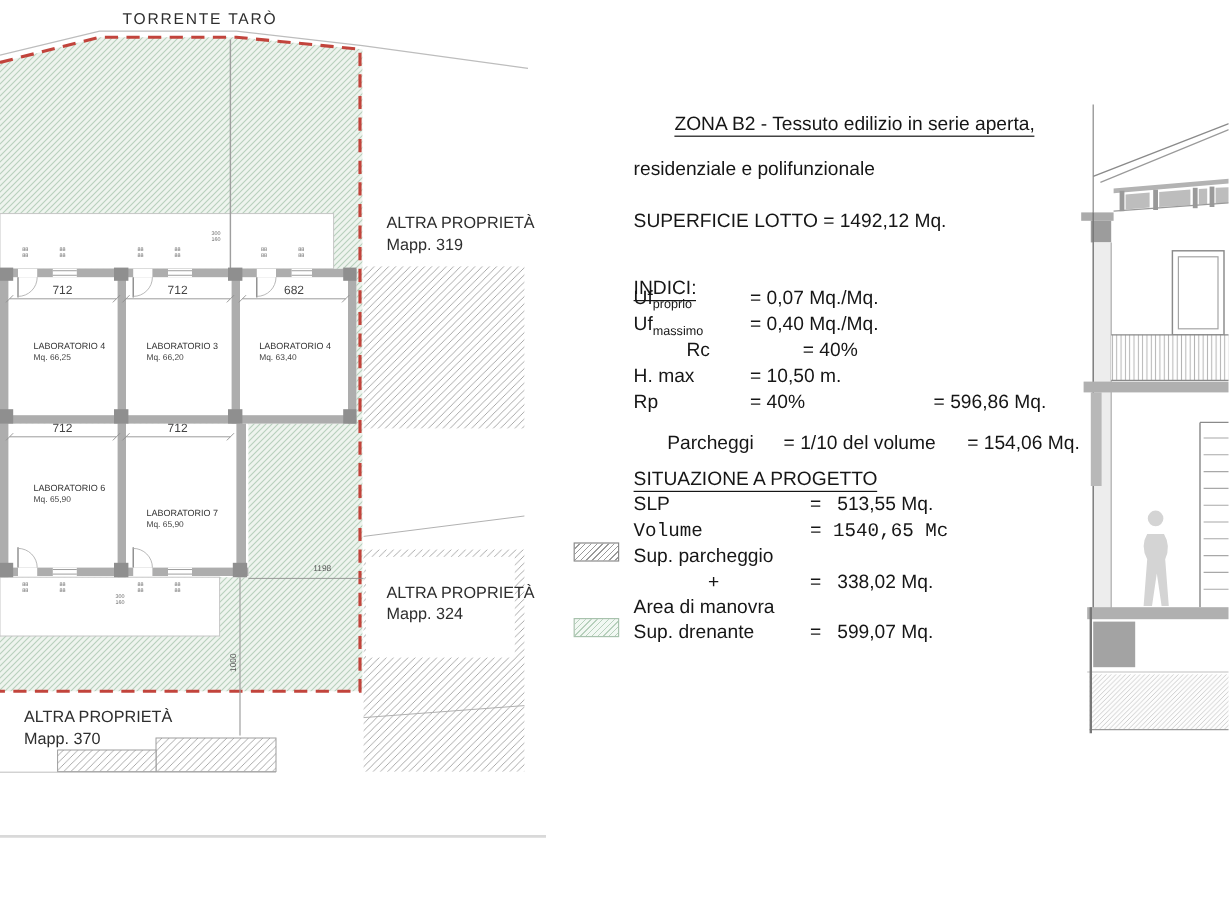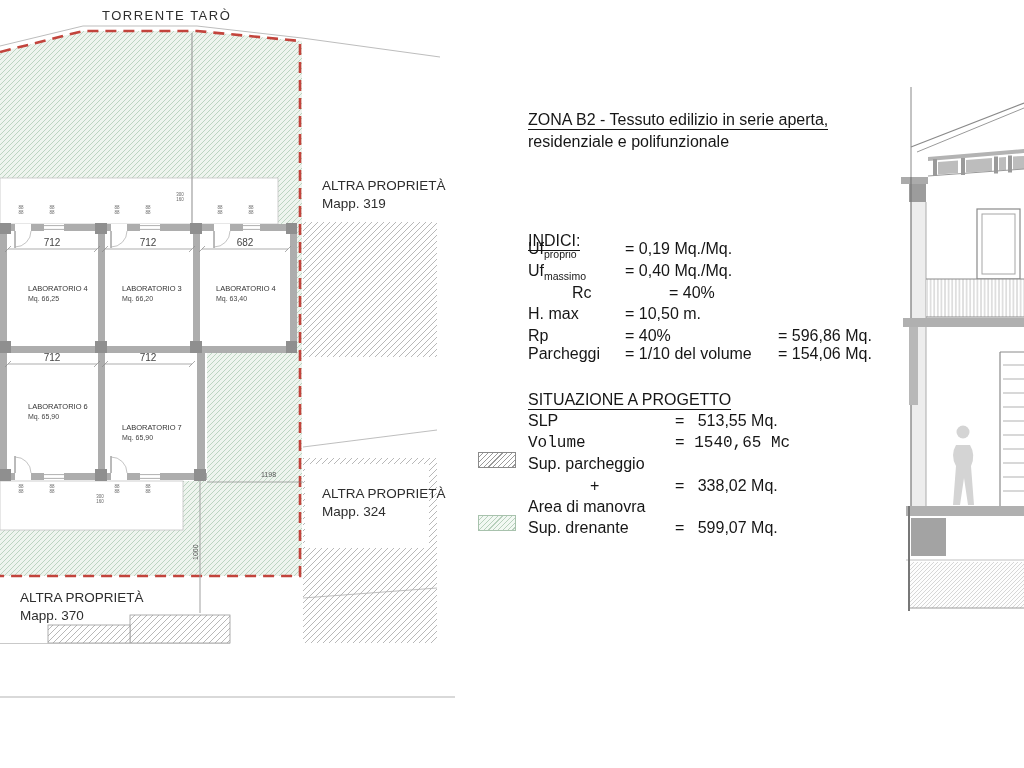--- a/index.html
+++ b/index.html
@@ -316,42 +316,43 @@
     </div>
 <div class="mk" style="left:110px;top:485px;">
       <span>88</span>
       <span>88</span>
     </div>
 <div class="mk" style="left:141px;top:485px;">
       <span>88</span>
       <span>88</span>
     </div>
 
-<div class="srow" style="top:110px;"><span class="und">ZONA B2 - Tessuto edilizio in serie aperta,</span></div>
+<div class="srow" style="top:94px;margin-left:34px;"><span class="und">ZONA B2 - Tessuto edilizio in serie aperta,</span></div>
 <div class="srow" style="top:132px;"><span>residenziale e polifunzionale</span></div>
+<div class="srow" style="top:175px;"><span>SUPERFICIE LOTTO = 1492,12 Mq.</span></div>
 
 <div class="srow" style="top:231px;"><span class="und">INDICI:</span></div>
 <div class="srow" style="top:239px;">
   <span>Uf</span><span class="sub">proprio</span>
-  <span class="eq">= 0,19 Mq./Mq.</span>
+  <span class="eq">= 0,07 Mq./Mq.</span>
 </div>
 <div class="srow" style="top:261px;">
   <span>Uf</span><span class="sub">massimo</span>
   <span class="eq">= 0,40 Mq./Mq.</span>
 </div>
 <div class="srow" style="top:283px;margin-left:44px;">
   <span>Rc</span><span class="eq">= 40%</span>
 </div>
 <div class="srow" style="top:304px;">
   <span>H. max</span><span class="eq">= 10,50 m.</span>
 </div>
 <div class="srow" style="top:326px;">
   <span>Rp</span><span class="eq">= 40%</span><span class="extra">= 596,86 Mq.</span>
 </div>
-<div class="srow" style="top:344px;">
+<div class="srow" style="top:360px;margin-left:28px;">
   <span>Parcheggi</span><span class="eq">= 1/10 del volume</span><span class="extra">= 154,06 Mq.</span>
 </div>
 
 <div class="srow" style="top:390px;"><span class="und">SITUAZIONE A PROGETTO</span></div>
 <div class="srow" style="top:411px;">
   <span>SLP</span><span class="val">=   513,55 Mq.</span>
 </div>
 <div class="srow" style="top:433px;font-family:Liberation Mono, monospace;">
   <span>Volume</span><span class="val">= 1540,65 Mc</span>
 </div>

